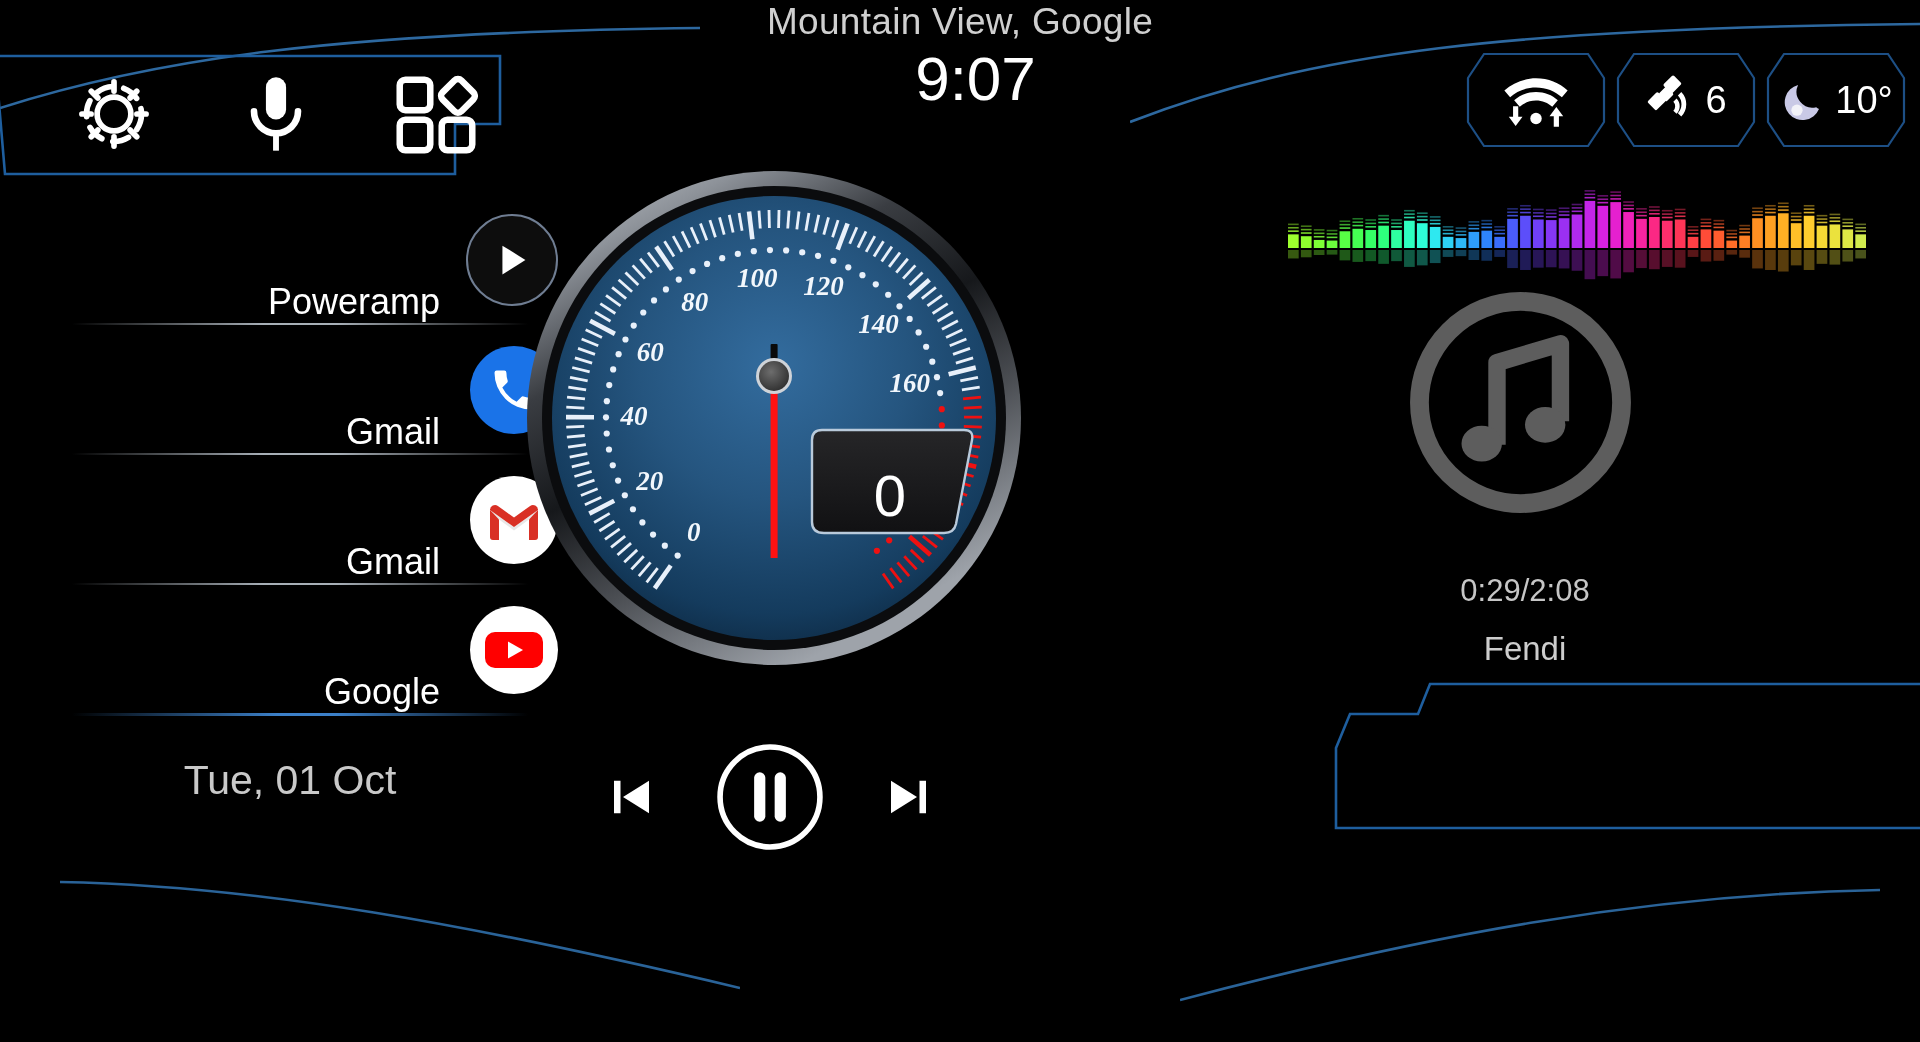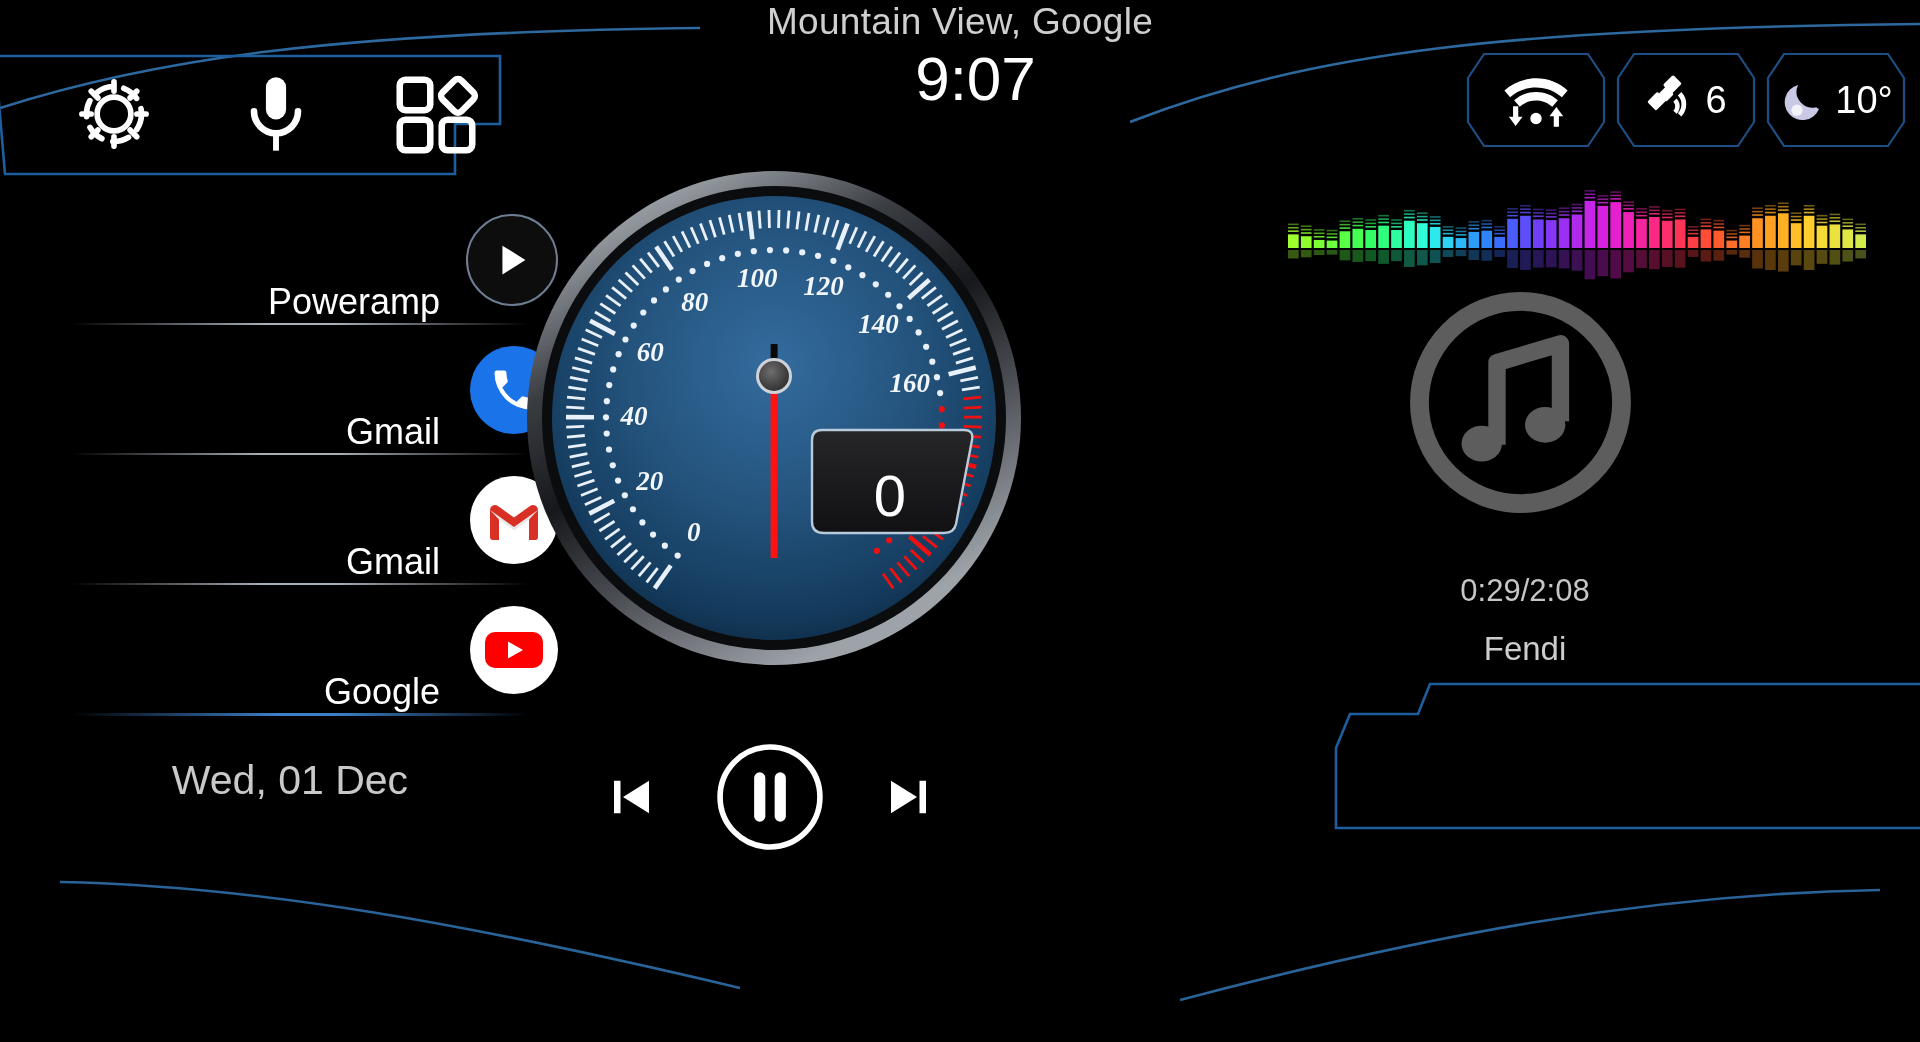--- a/index.html
+++ b/index.html
@@ -212,21 +212,21 @@
           <path d="M25 14.5 40 23l-15 8.5z" fill="#fff"></path>
         </svg>
       </span>
     </div>
     <div class="sep blue">
         <i></i>
       </div>
   </div>
 
   <div id="date-row">
-    <span id="date-text">Wed, 01 Dec</span>
+    <span id="date-text">Tue, 01 Oct</span>
   </div>
 
   <div id="gauge-wrap">
     <svg width="500" height="500" viewBox="0 0 500 500">
       <defs>
         <radialGradient id="faceGrad" cx="50%" cy="38%" r="72%">
           <stop offset="0%" stop-color="#336c9e"></stop>
           <stop offset="42%" stop-color="#25557f"></stop>
           <stop offset="78%" stop-color="#143b5d"></stop>
           <stop offset="100%" stop-color="#0a2035"></stop>

